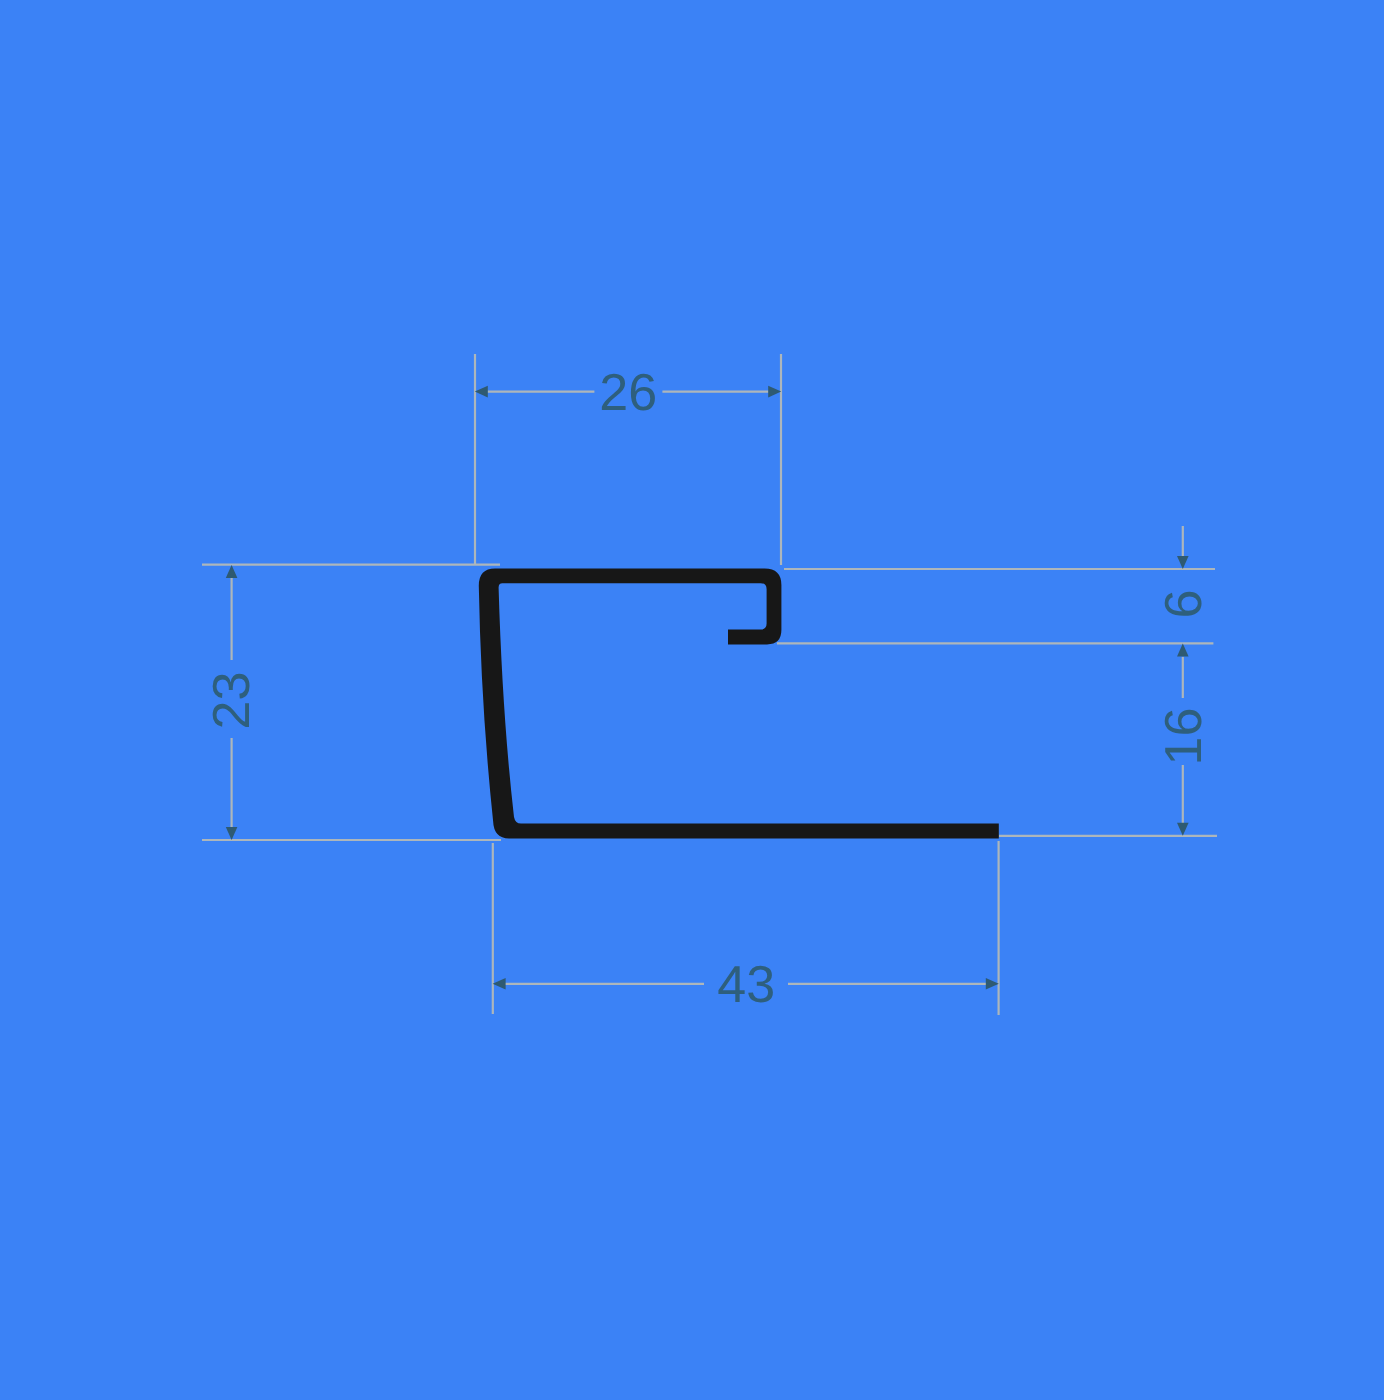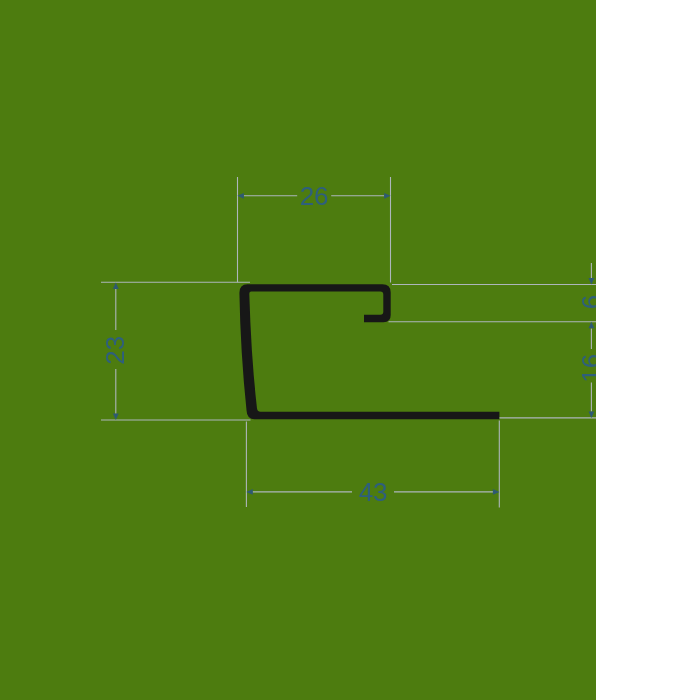--- a/index.html
+++ b/index.html
@@ -1,16 +1,16 @@
 <!DOCTYPE html>
 <html><head>
 <meta charset="utf-8">
 <style>
   html,body{margin:0;padding:0;background:#ffffff;}
-  .wrap{width:596px;height:700px;position:relative;background:#4d7c0f;overflow:hidden;}
+  .wrap{width:692px;height:700px;position:relative;background:#3b82f6;overflow:hidden;}
   svg{position:absolute;left:0;top:0;}
   text{font-family:"Liberation Sans", sans-serif;fill:#2e5f7d;}
 </style>
 </head>
 <body>
 <div class="wrap">
 <svg width="700" height="700" viewBox="0 0 700 700">
 
   <path d="M 364 314.8
            H 380.3

